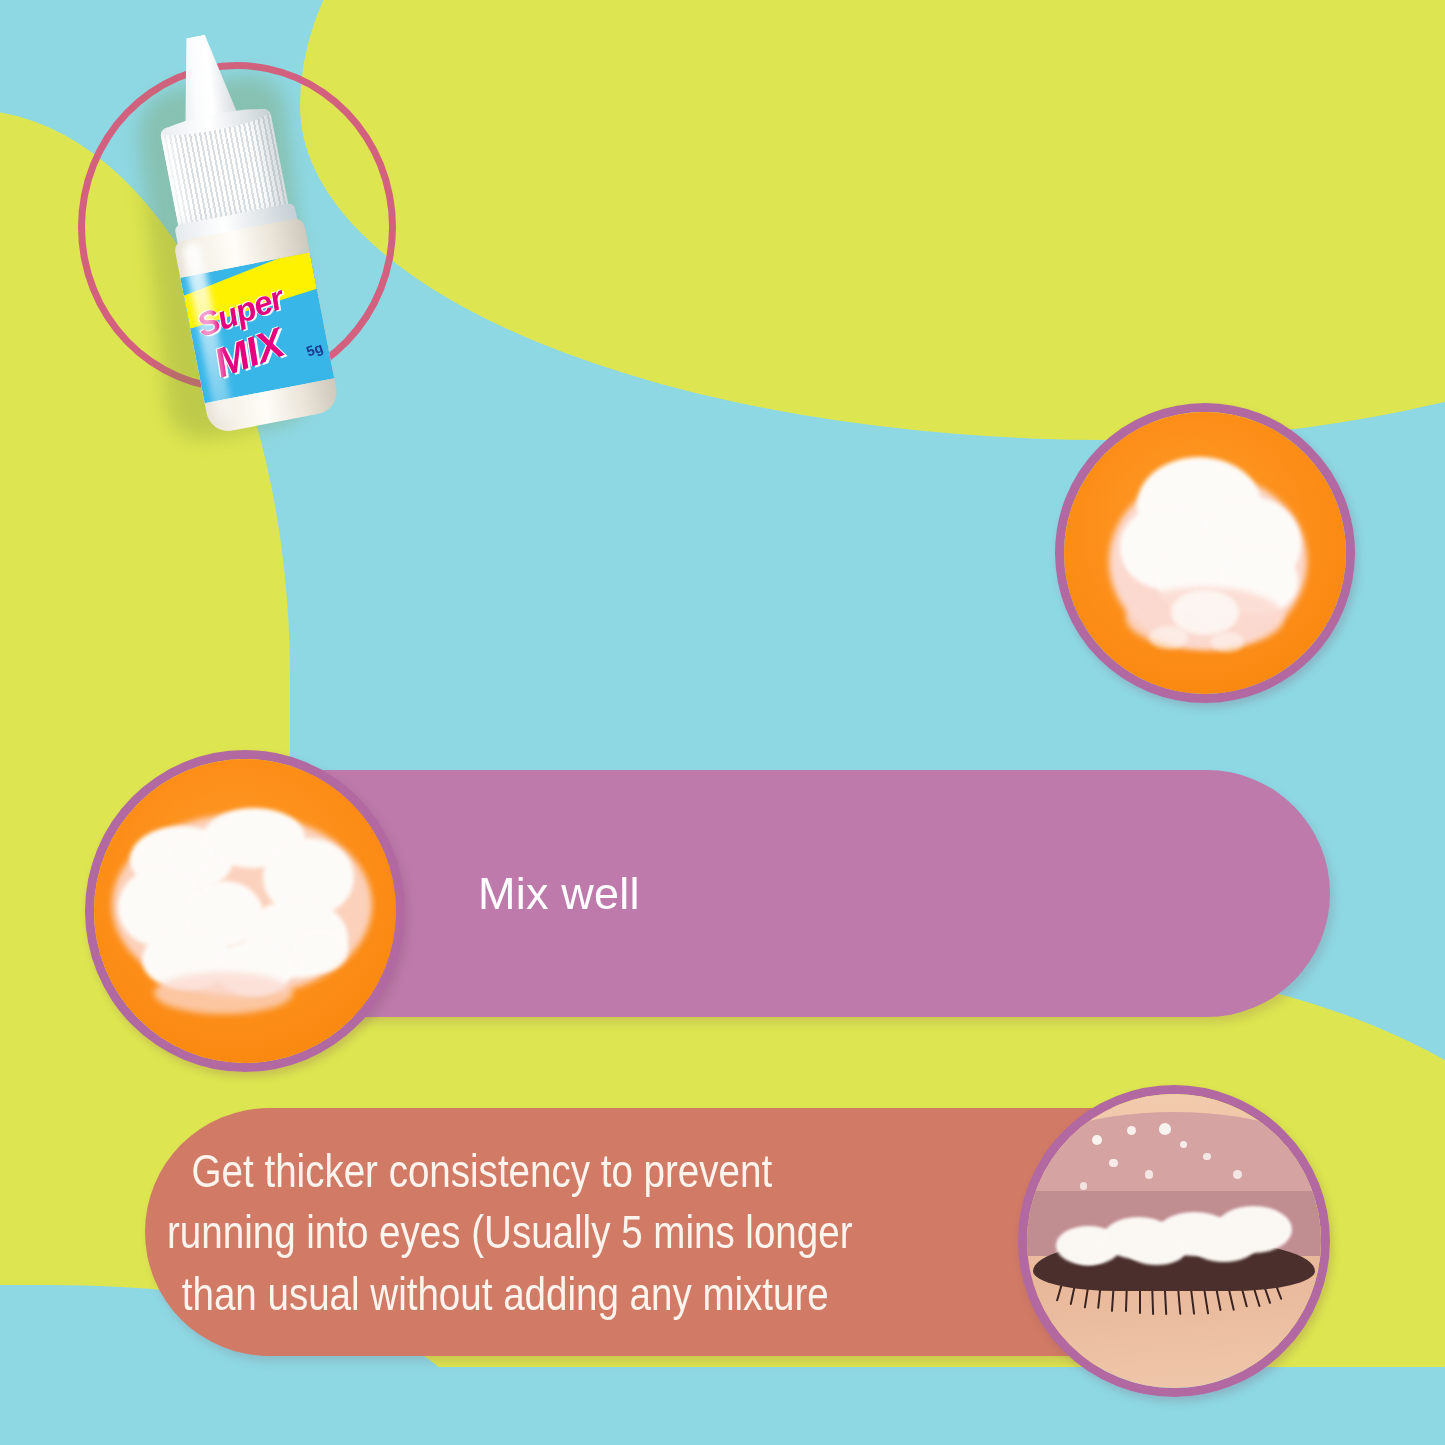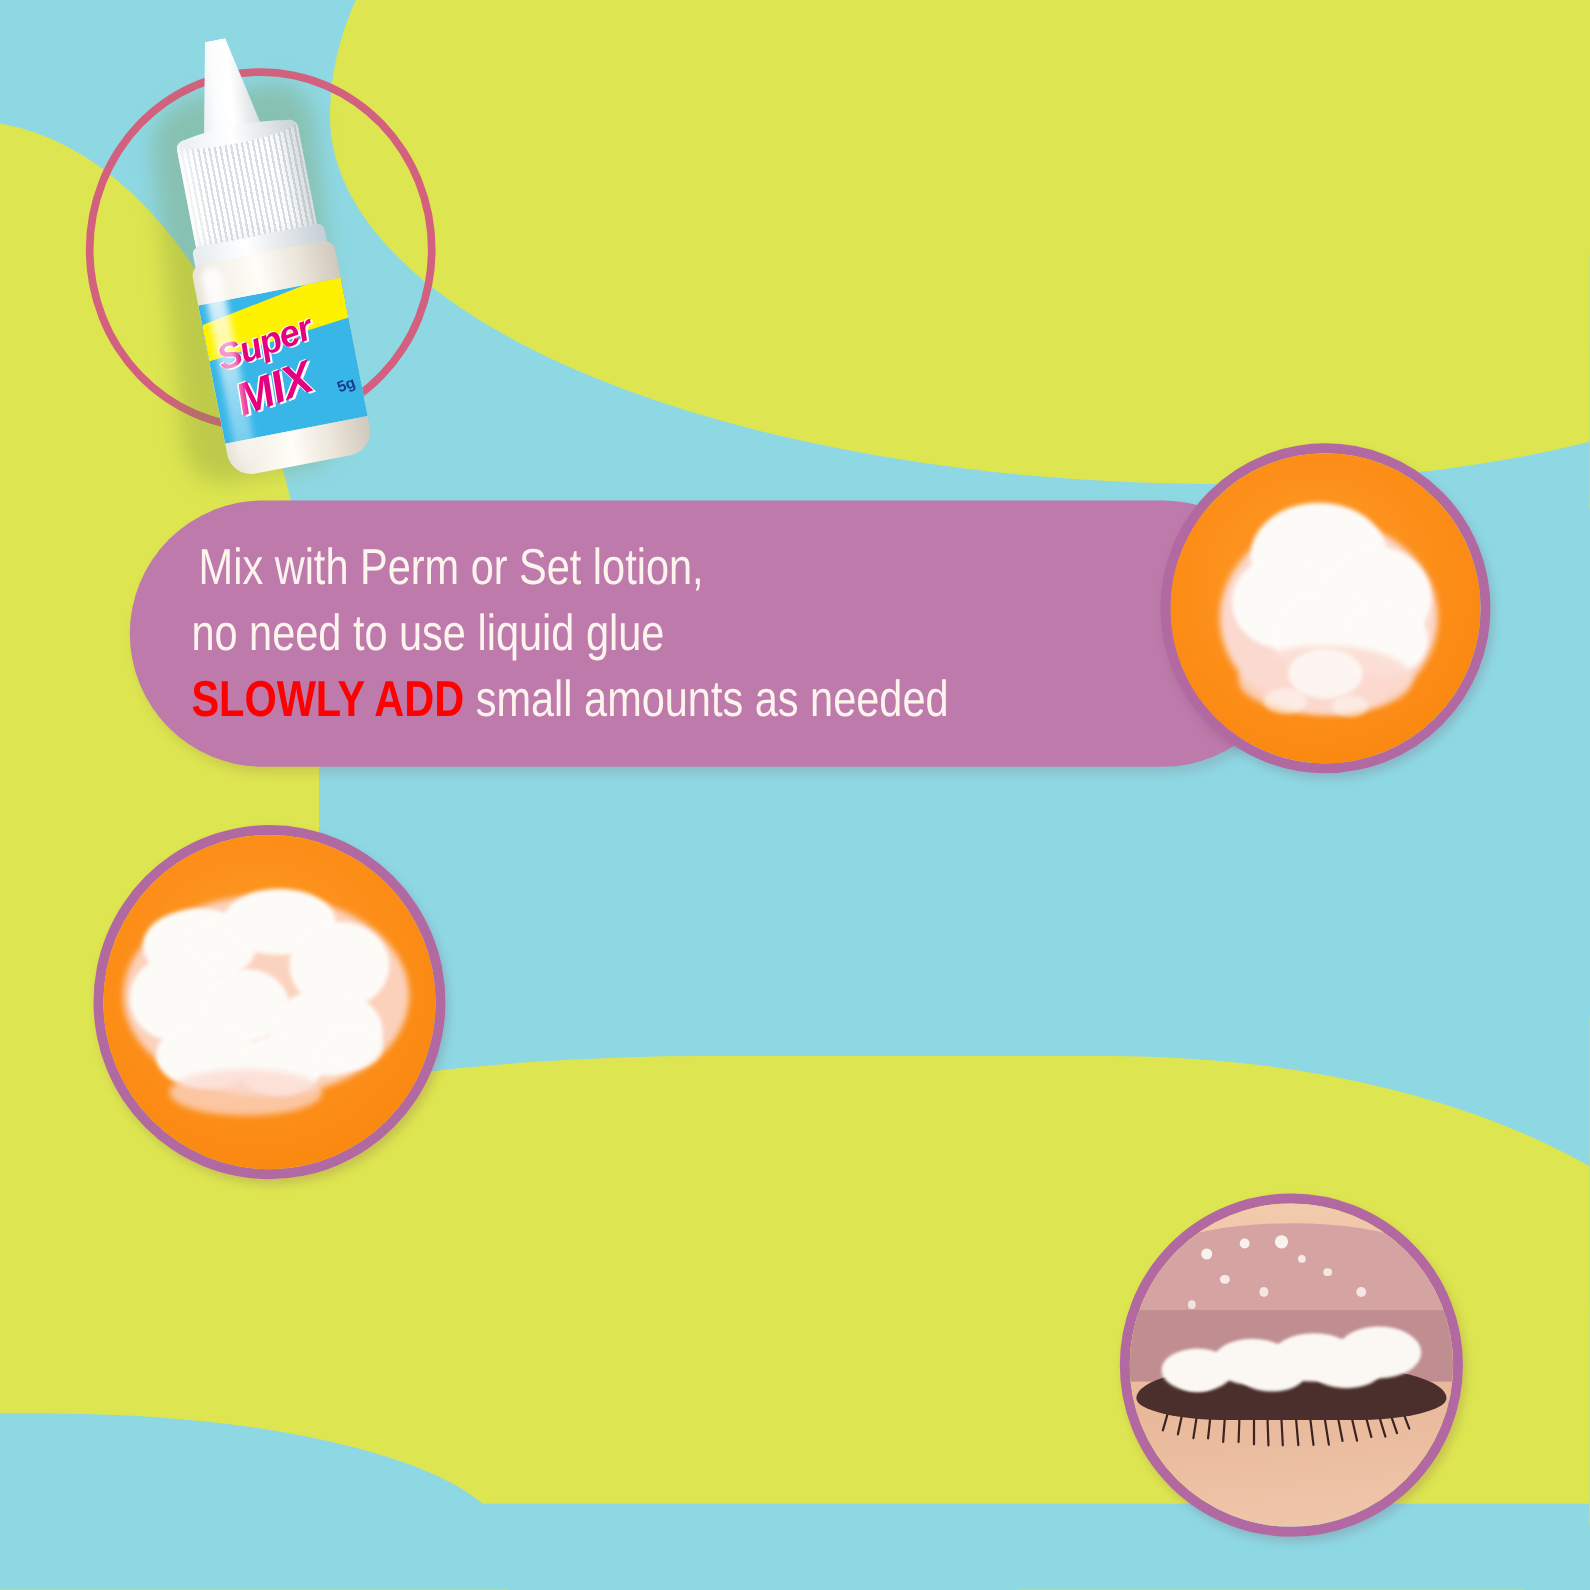--- a/index.html
+++ b/index.html
@@ -319,31 +319,32 @@
     <div class="bg-yellow-left"></div>
     <div class="bg-yellow-bottom"></div>
     <div class="bg-yellow-bottomright"></div>
     <div class="bg-cyan-bottom"></div>
     <div class="bg-cyan-bottom-curve"></div>
   </div>
 
   <div class="rose-ring"></div>
 
 
-  <div class="pill pill-2">
+
+  <div class="pill pill-3">
+    <div class="mixwell">Mix well</div>
+  </div>
+
+  <div class="pill pill-4">
     <div class="txt-block">
-      <div class="pill2-line cond indent">Mix with Perm or Set lotion,</div>
-      <div class="pill2-line cond">no need to use liquid glue</div>
-      <div class="pill2-line cond">
-        <span class="slowly">SLOWLY ADD</span><span> small amounts as needed</span>
-      </div>
+      <div class="pill4-line cond p4a">Get thicker consistency to prevent</div>
+      <div class="pill4-line cond p4b">running into eyes (Usually 5 mins longer</div>
+      <div class="pill4-line cond p4c">than usual without adding any mixture</div>
     </div>
   </div>
-
-
 
   <div class="photo-circle circle-foam-1">
     <div class="photo-inner dish-orange">
       <div class="foam-p" style="left:16%;top:22%;width:70%;height:62%;"></div>
       <div class="foam" style="left:26%;top:16%;width:44%;height:34%;"></div>
       <div class="foam" style="left:20%;top:33%;width:34%;height:30%;"></div>
       <div class="foam" style="left:48%;top:30%;width:36%;height:33%;"></div>
       <div class="foam" style="left:33%;top:44%;width:38%;height:30%;"></div>
       <div class="foam" style="left:55%;top:48%;width:28%;height:24%;"></div>
       <div class="foam-p" style="left:22%;top:62%;width:56%;height:22%;opacity:.85;"></div>

